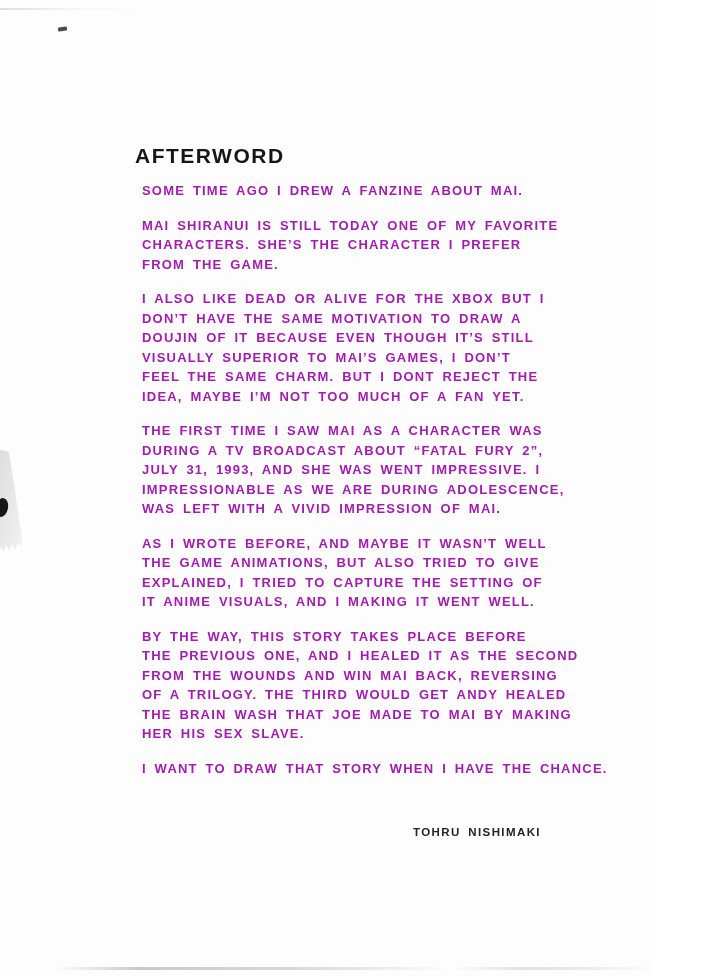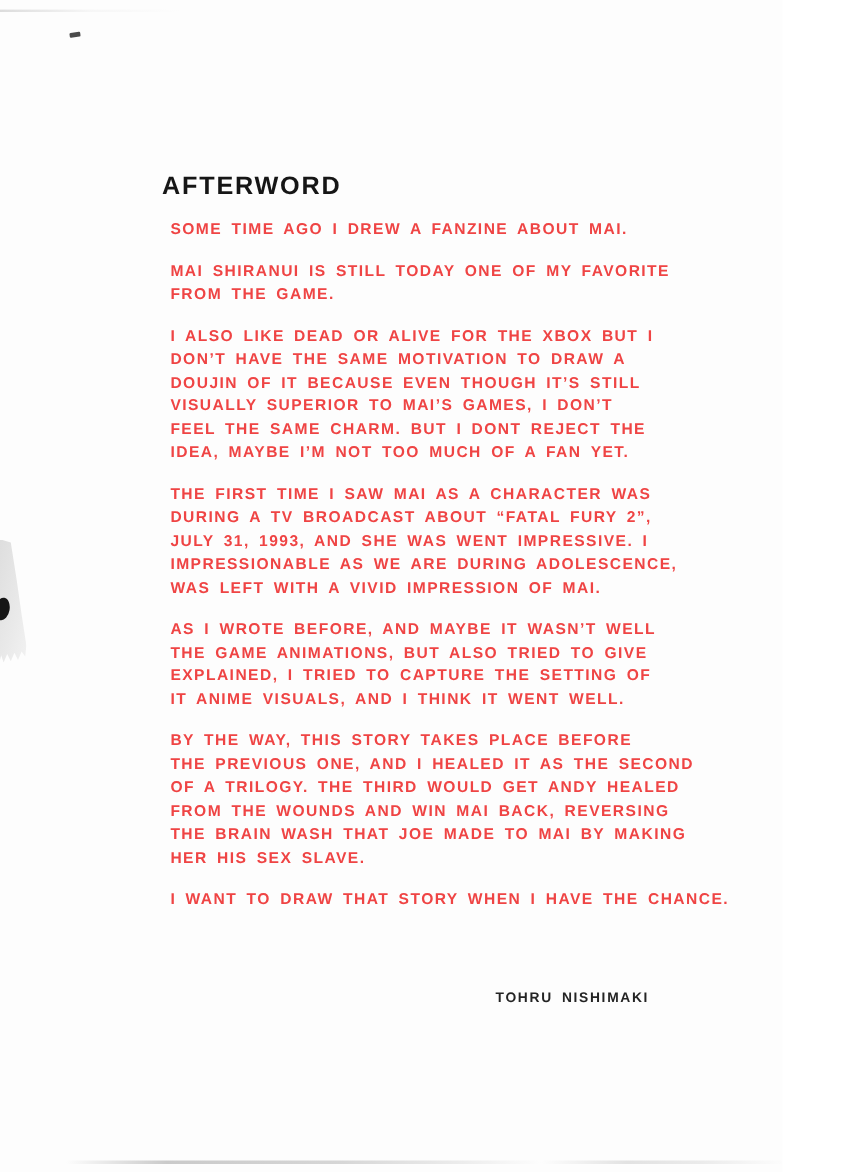--- a/index.html
+++ b/index.html
@@ -35,21 +35,21 @@
   .para {
     margin: 0 0 15px 0;
   }
   .line {
     font-size: 13px;
     font-weight: bold;
     line-height: 19.5px;
     letter-spacing: 1.2px;
     word-spacing: 3px;
     white-space: nowrap;
-    color: #ef4444;
+    color: #a21caf;
   }
   .signature {
     position: absolute;
     left: 413px;
     top: 826px;
     font-size: 11.5px;
     font-weight: bold;
     letter-spacing: 1.4px;
     word-spacing: 3px;
     white-space: nowrap;
@@ -124,20 +124,21 @@
   <div class="top-left-mark"></div>
 
   <div class="heading">AFTERWORD</div>
 
   <div class="text-block">
       <div class="para">
         <div class="line">SOME TIME AGO I DREW A FANZINE ABOUT MAI.</div>
       </div>
       <div class="para">
         <div class="line">MAI SHIRANUI IS STILL TODAY ONE OF MY FAVORITE</div>
+        <div class="line">CHARACTERS. SHE’S THE CHARACTER I PREFER</div>
         <div class="line">FROM THE GAME.</div>
       </div>
       <div class="para">
         <div class="line">I ALSO LIKE DEAD OR ALIVE FOR THE XBOX BUT I</div>
         <div class="line">DON’T HAVE THE SAME MOTIVATION TO DRAW A</div>
         <div class="line">DOUJIN OF IT BECAUSE EVEN THOUGH IT’S STILL</div>
         <div class="line">VISUALLY SUPERIOR TO MAI’S GAMES, I DON’T</div>
         <div class="line">FEEL THE SAME CHARM. BUT I DONT REJECT THE</div>
         <div class="line">IDEA, MAYBE I’M NOT TOO MUCH OF A FAN YET.</div>
       </div>
@@ -145,27 +146,27 @@
         <div class="line">THE FIRST TIME I SAW MAI AS A CHARACTER WAS</div>
         <div class="line">DURING A TV BROADCAST ABOUT “FATAL FURY 2”,</div>
         <div class="line">JULY 31, 1993, AND SHE WAS WENT IMPRESSIVE. I</div>
         <div class="line">IMPRESSIONABLE AS WE ARE DURING ADOLESCENCE,</div>
         <div class="line">WAS LEFT WITH A VIVID IMPRESSION OF MAI.</div>
       </div>
       <div class="para">
         <div class="line">AS I WROTE BEFORE, AND MAYBE IT WASN’T WELL</div>
         <div class="line">THE GAME ANIMATIONS, BUT ALSO TRIED TO GIVE</div>
         <div class="line">EXPLAINED, I TRIED TO CAPTURE THE SETTING OF</div>
-        <div class="line">IT ANIME VISUALS, AND I THINK IT WENT WELL.</div>
+        <div class="line">IT ANIME VISUALS, AND I MAKING IT WENT WELL.</div>
       </div>
       <div class="para">
         <div class="line">BY THE WAY, THIS STORY TAKES PLACE BEFORE</div>
         <div class="line">THE PREVIOUS ONE, AND I HEALED IT AS THE SECOND</div>
+        <div class="line">FROM THE WOUNDS AND WIN MAI BACK, REVERSING</div>
         <div class="line">OF A TRILOGY. THE THIRD WOULD GET ANDY HEALED</div>
-        <div class="line">FROM THE WOUNDS AND WIN MAI BACK, REVERSING</div>
         <div class="line">THE BRAIN WASH THAT JOE MADE TO MAI BY MAKING</div>
         <div class="line">HER HIS SEX SLAVE.</div>
       </div>
       <div class="para">
         <div class="line">I WANT TO DRAW THAT STORY WHEN I HAVE THE CHANCE.</div>
       </div>
     </div>
 
   <div class="signature">TOHRU NISHIMAKI</div>
 

